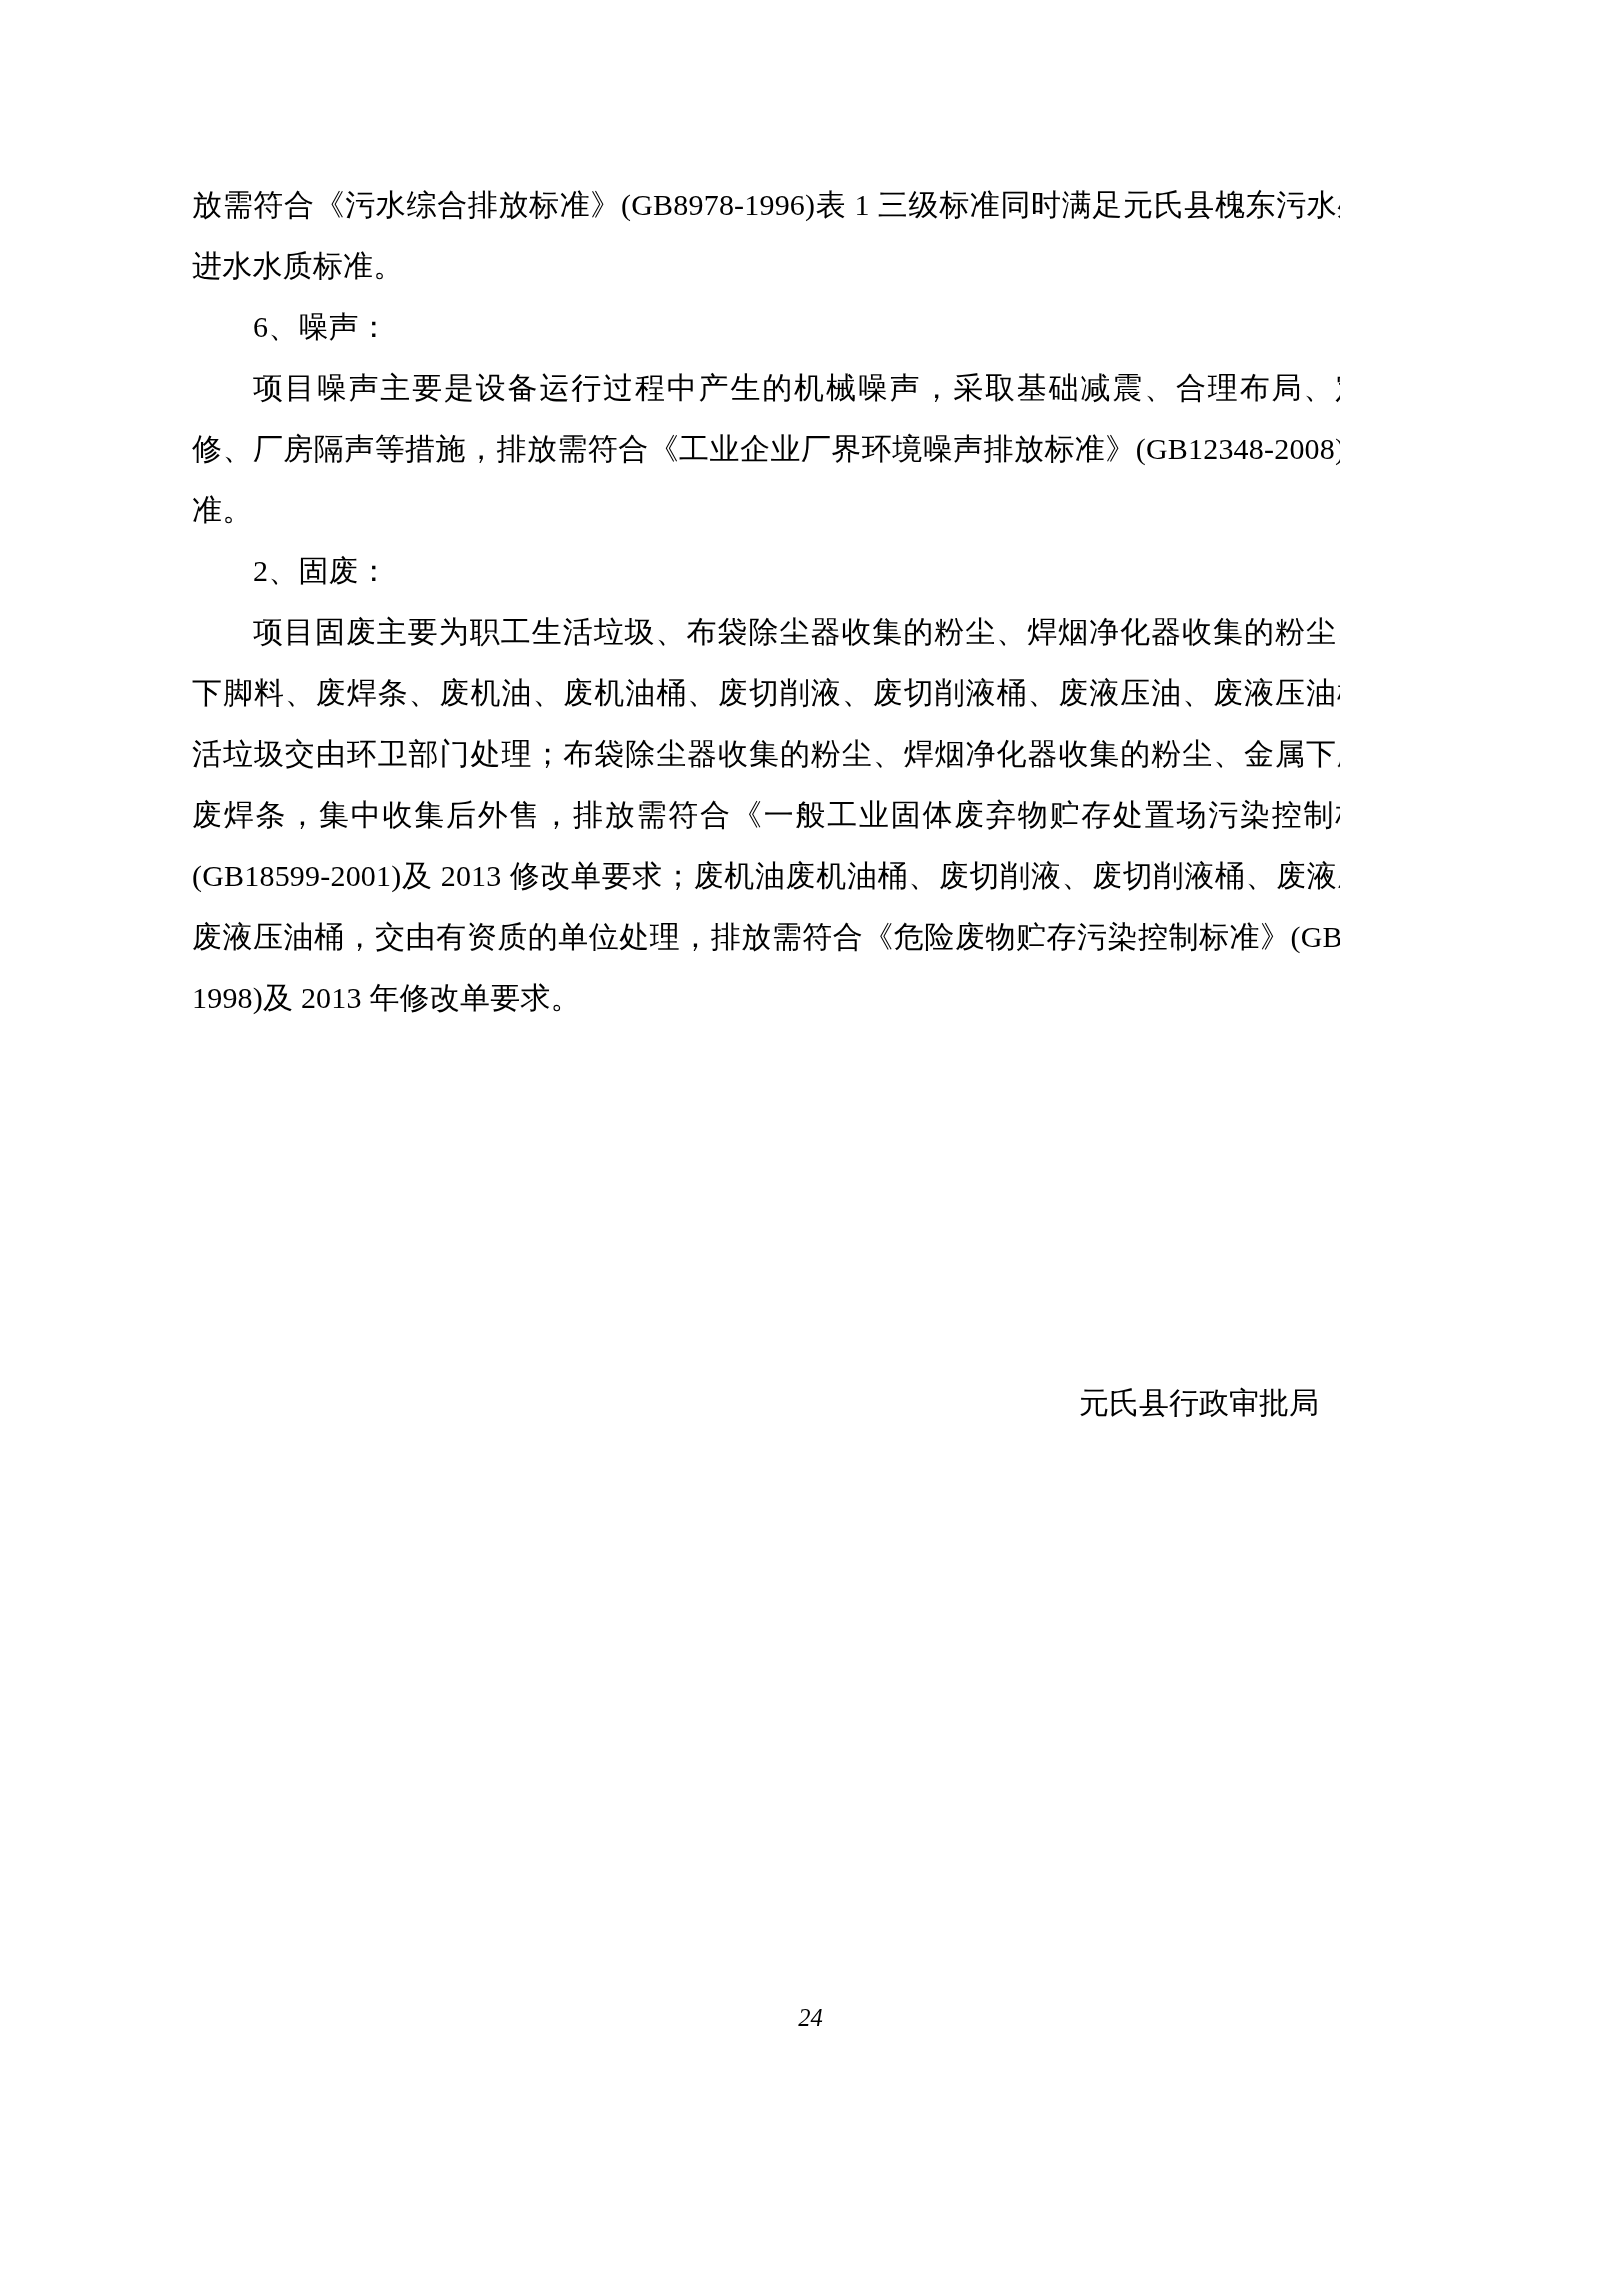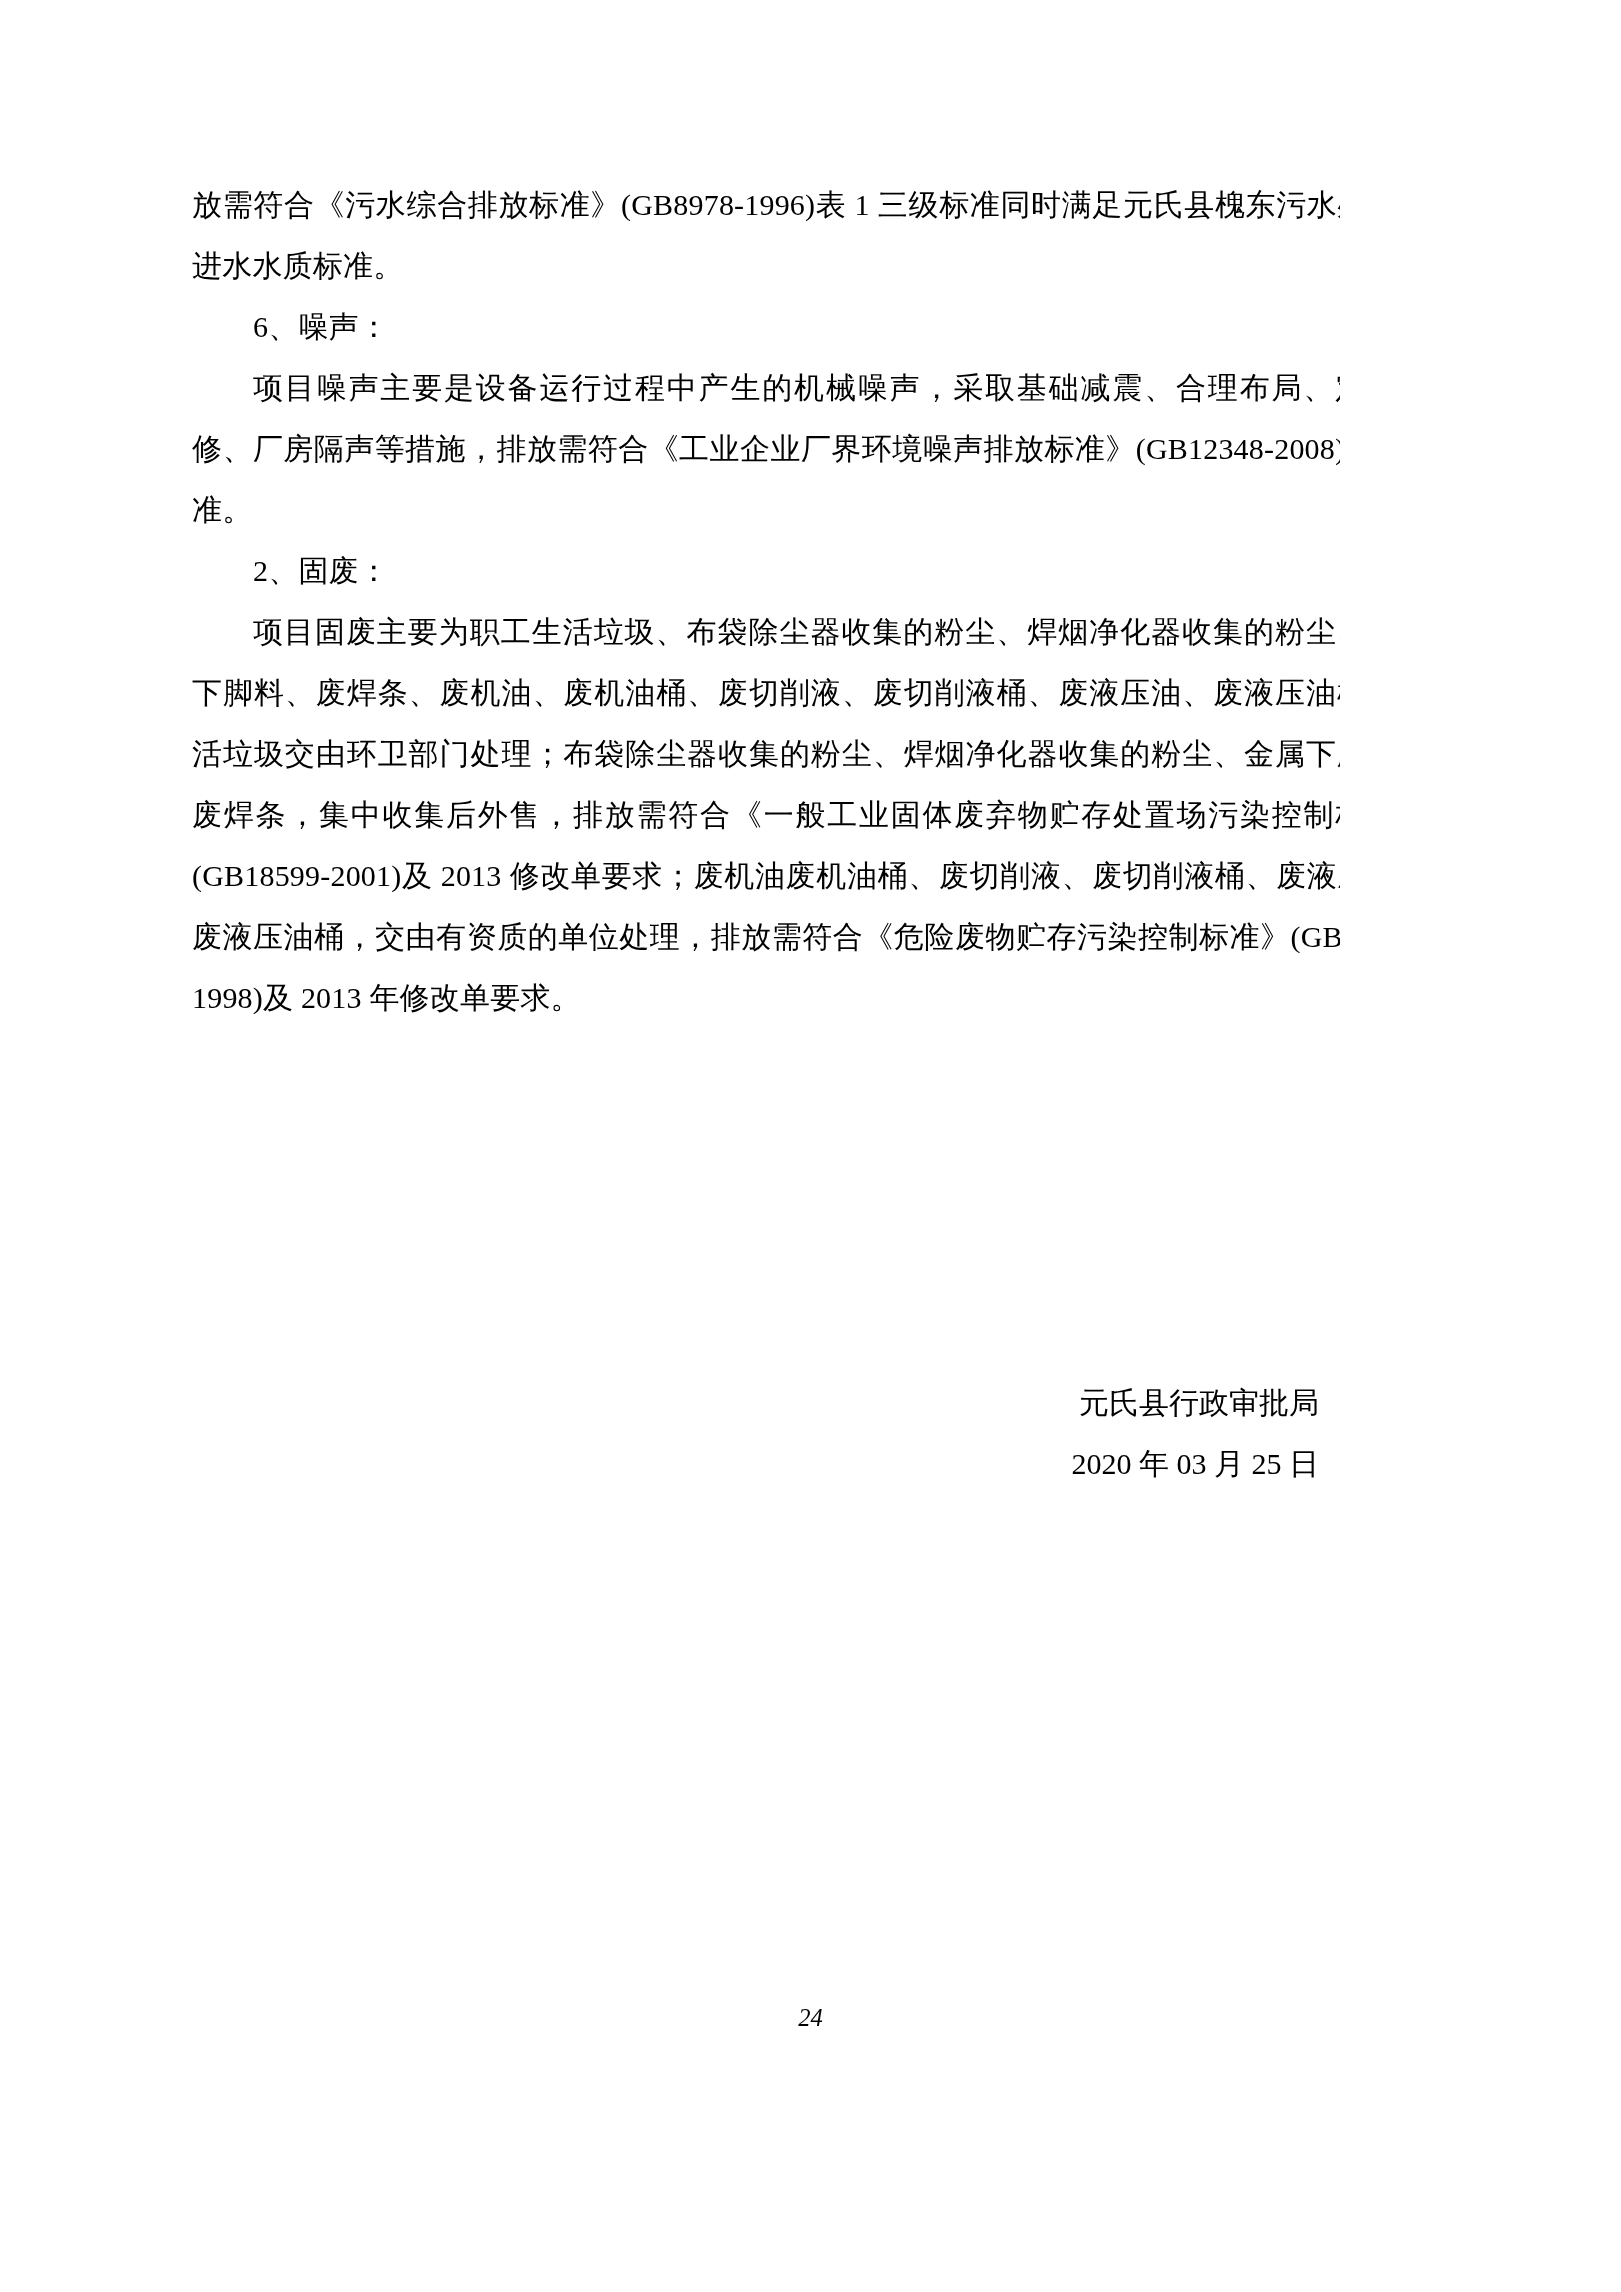--- a/index.html
+++ b/index.html
@@ -72,18 +72,17 @@
   <div class="content">
     <p class="para">放需符合《污水综合排放标准》(GB8978-1996)表 1 三级标准同时满足元氏县槐东污水处理厂进水水质标准。</p>
     <p class="para indent">6、噪声：</p>
     <p class="para indent">项目噪声主要是设备运行过程中产生的机械噪声，采取基础减震、合理布局、定期检修、厂房隔声等措施，排放需符合《工业企业厂界环境噪声排放标准》(GB12348-2008)3 类标准。</p>
     <p class="para indent">2、固废：</p>
     <p class="para indent">项目固废主要为职工生活垃圾、布袋除尘器收集的粉尘、焊烟净化器收集的粉尘、金属下脚料、废焊条、废机油、废机油桶、废切削液、废切削液桶、废液压油、废液压油桶。生活垃圾交由环卫部门处理；布袋除尘器收集的粉尘、焊烟净化器收集的粉尘、金属下脚料、废焊条，集中收集后外售，排放需符合《一般工业固体废弃物贮存处置场污染控制标准》(GB18599-2001)及 2013 修改单要求；废机油废机油桶、废切削液、废切削液桶、废液压油、废液压油桶，交由有资质的单位处理，排放需符合《危险废物贮存污染控制标准》(GB18597-1998)及 2013 年修改单要求。</p>
   </div>
 
   <div class="sign-block">
     <div class="sign-line">元氏县行政审批局</div>
-    <div class="sign-line">2020 年 03 月 25 日</div>
   </div>
 
   <div class="page-number">24</div>
 </div>
 
 
 </body></html>

